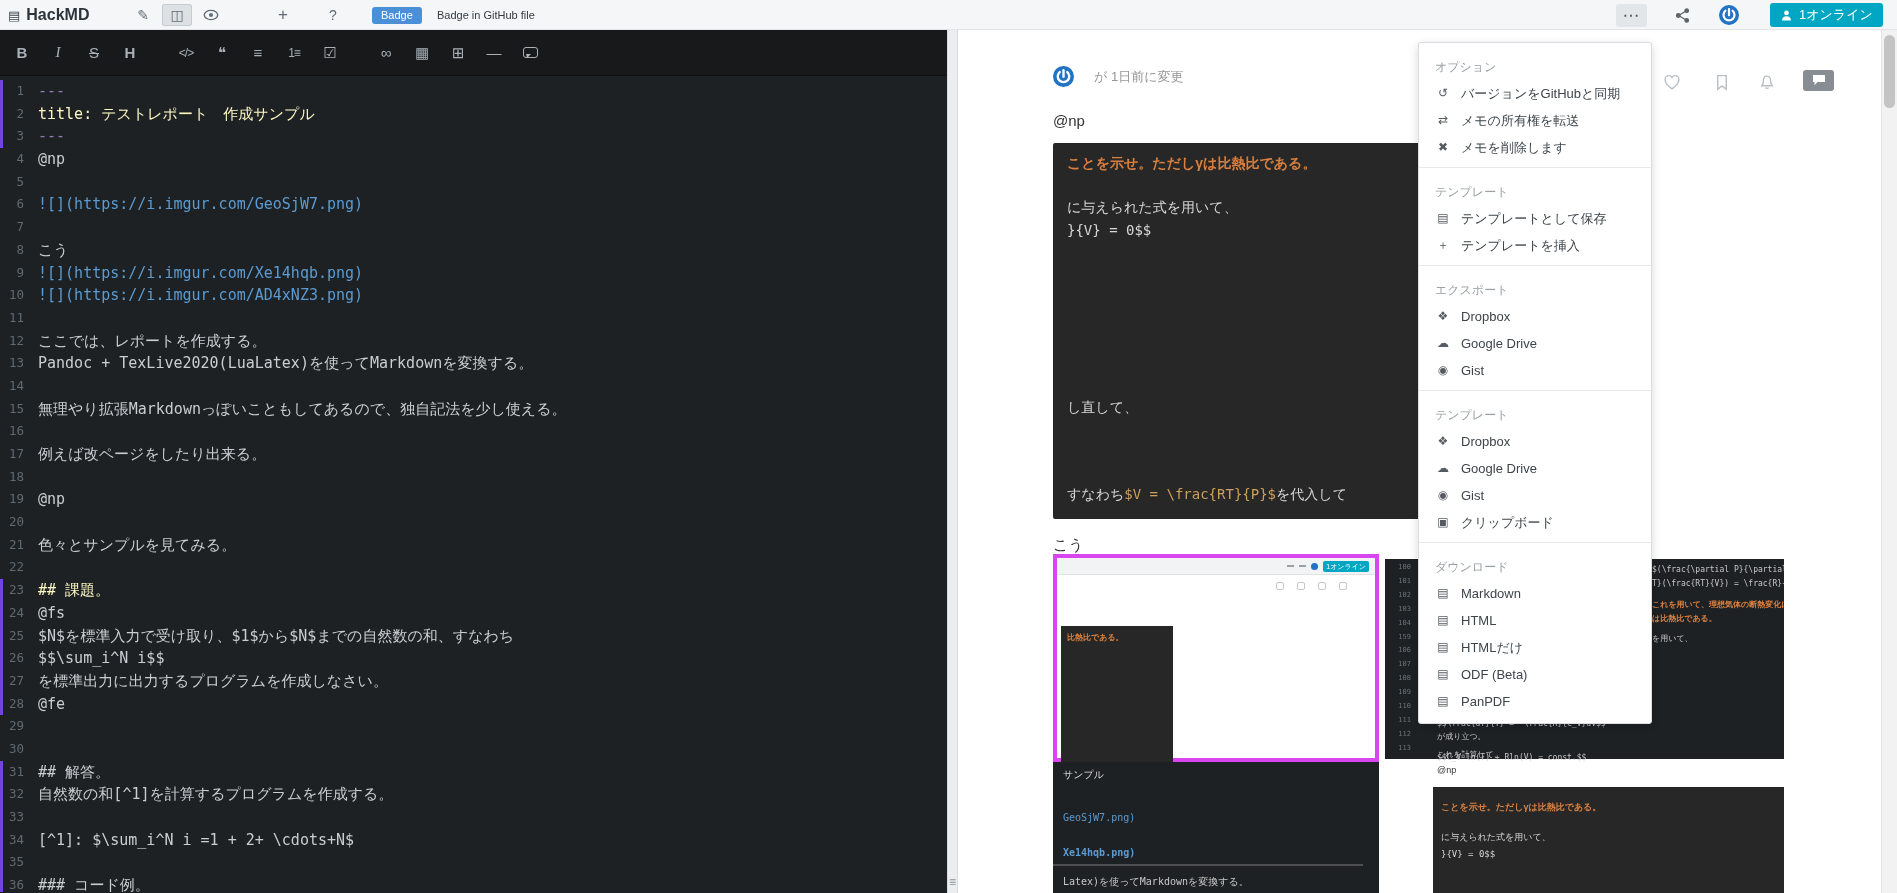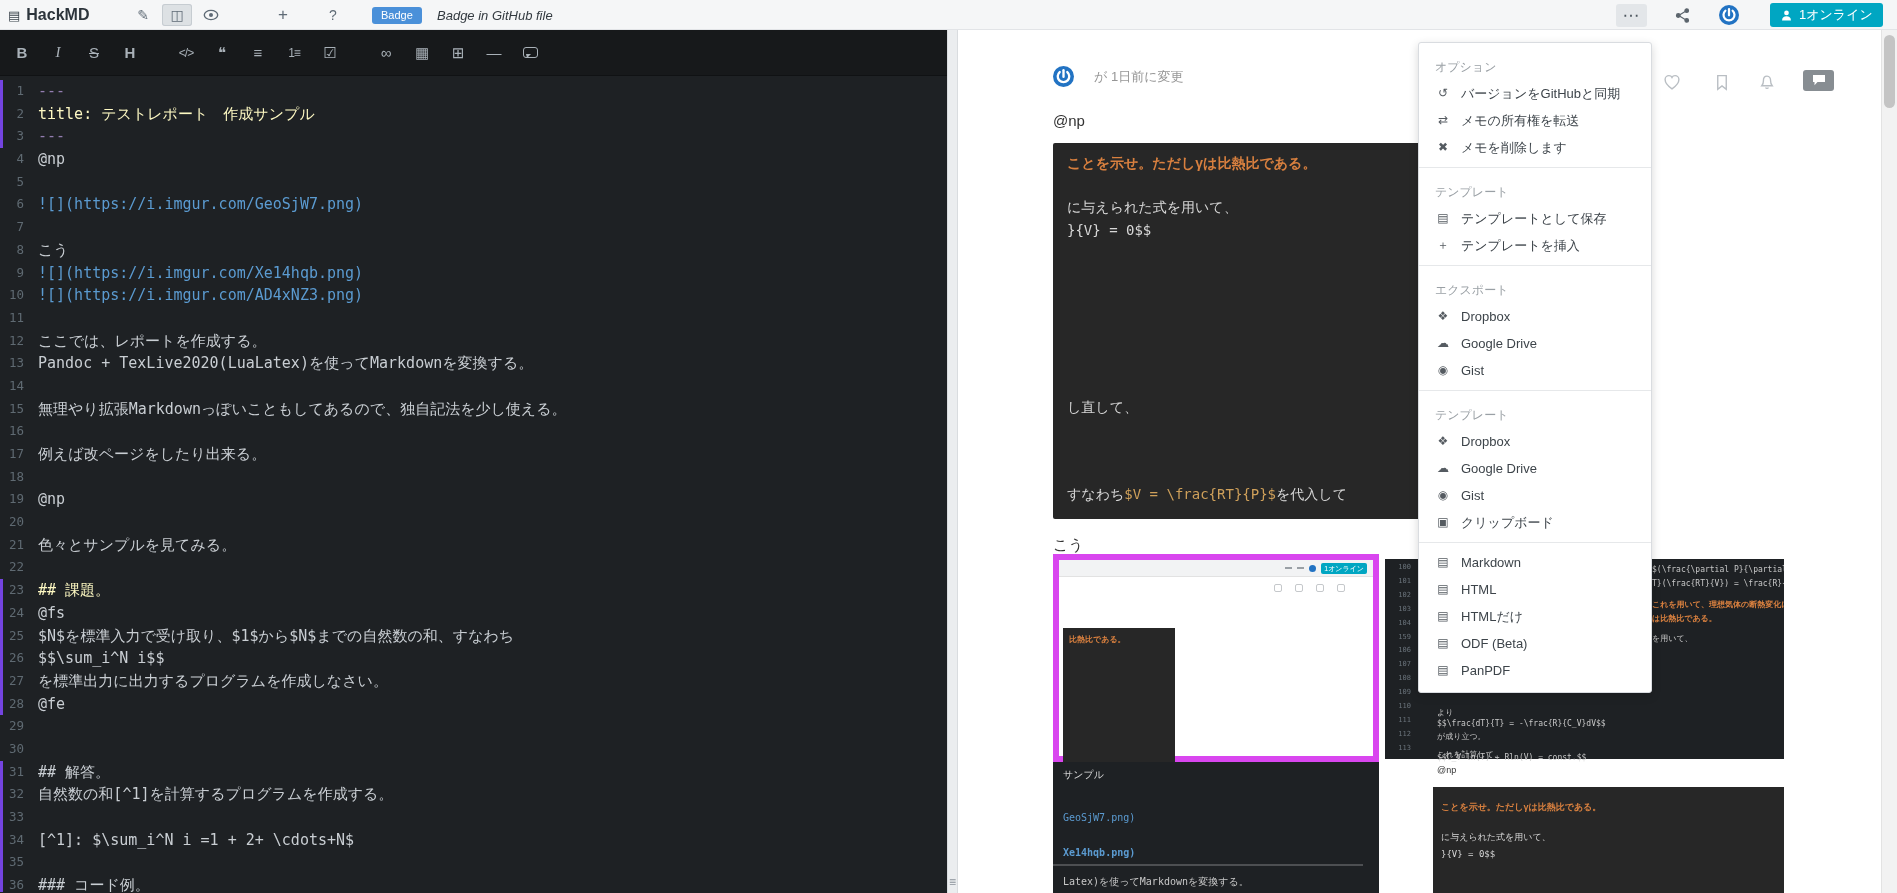--- a/index.html
+++ b/index.html
@@ -26,21 +26,21 @@
   }
   .mode-btn.active { background:#dde1e4; box-shadow:inset 0 0 0 1px #c6ccd1; }
   .nb-plus { left:266px; width:34px; justify-content:center; color:#5f6b76; font-size:17px; cursor:pointer; }
   .nb-help { left:316px; width:34px; justify-content:center; color:#5f6b76; font-size:14px; cursor:pointer; }
   .nb-badge-wrap { left:372px; }
   .nb-badge {
     background:#4a90d9; color:#fff; font-size:11px; padding:3px 9px;
     border-radius:3px; line-height:1;
   }
   .nb-title-wrap { left:437px; }
-  .nb-title { font-size:13px; color:#333a40;font-style:italic; }
+  .nb-title { font-size:11px; color:#333a40; }
   .nb-ellipsis { left:1614px; width:34px; justify-content:center; color:#4d565e; font-size:17px; cursor:pointer; }
   .nb-ellipsis .inner { background:#e3e6e9; border-radius:3px; padding:1px 7px; }
   .nb-share { left:1666px; width:32px; justify-content:center; cursor:pointer; }
   .nb-logo { left:1714px; width:30px; justify-content:center; cursor:pointer; }
   .nb-online { left:1770px; }
   .online-btn {
     background:#00a6c2; color:#fff; font-size:13px; height:24px;
     display:flex; align-items:center; gap:6px; padding:0 10px;
     border-radius:3px; cursor:pointer; white-space:nowrap;
   }
@@ -108,21 +108,21 @@
   .pdf1 { left:95px; top:113px; width:430px; height:376px; background:#272727; border-radius:2px; }
   .pdf1 > div { position:absolute; left:14px; white-space:nowrap; }
   .pdf-orange { color:#d9803f; font-weight:bold; font-size:14px; }
   .pdf-white { color:#d8d8d8; font-size:14px; }
   .pdf-mono { font-family:"DejaVu Sans Mono", monospace; }
   .pdf-amber { color:#cfa05a; font-family:"DejaVu Sans Mono", monospace; font-size:14px; }
   .pdf-l1 { top:12px; } .pdf-l2 { top:56px; } .pdf-l3 { top:79px; }
   .pdf-l4 { top:256px; } .pdf-l5 { top:342px; }
 
   
-  .mini-left { left:95px; top:524px; width:326px; height:208px; border:6px solid #d946ef; background:#fff;text-align:right; }
+  .mini-left { left:95px; top:524px; width:326px; height:208px; border:4px solid #d946ef; background:#fff;text-align:right; }
   .ml-nav {
     height:17px; background:#f2f3f4; border-bottom:1px solid #e2e2e2;
     display:flex; align-items:center; justify-content:flex-end; gap:5px; padding:0 6px;
   }
   .ml-dash { width:7px; height:2px; background:#9aa0a5; }
   .ml-dot { width:7px; height:7px; border-radius:50%; background:#2273c3; }
   .ml-online { background:#00a6c2; color:#fff; font-size:7px; line-height:1; padding:2px 3px; border-radius:2px; white-space:nowrap; }
   .ml-icons { position:absolute; right:28px; top:24px; display:flex; gap:13px; }
   .ml-icons span { width:8px; height:8px; border:1px solid #c5c8cb; border-radius:2px; }
   .ml-dark { position:absolute; left:4px; top:68px; width:112px; height:136px; background:#272727; }
@@ -641,20 +641,24 @@
     <div class="m-entry item">
       <span class="m-icon">▣</span>
       <span class="m-label">クリップボード</span>
     </div>
 
     <div class="m-entry divider">
       
       
     </div>
 
+    <div class="m-entry header">
+      
+      <span class="m-label">ダウンロード</span>
+    </div>
 
     <div class="m-entry item">
       <span class="m-icon">▤</span>
       <span class="m-label">Markdown</span>
     </div>
 
     <div class="m-entry item">
       <span class="m-icon">▤</span>
       <span class="m-label">HTML</span>
     </div>

